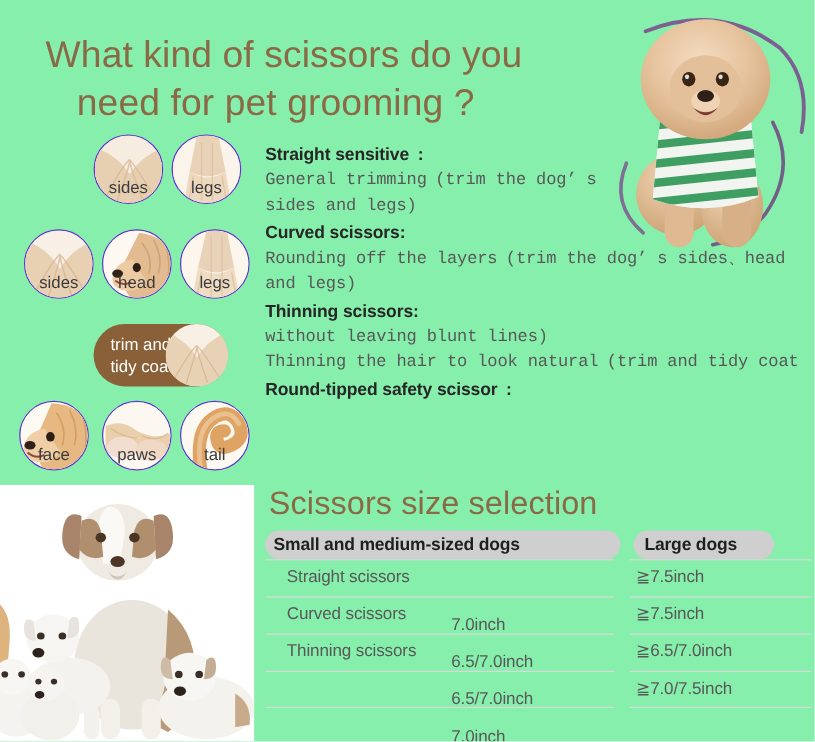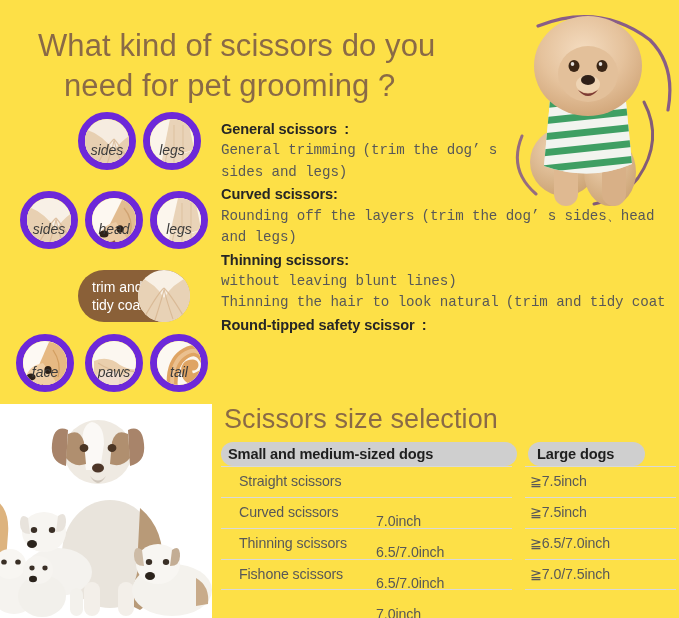--- a/index.html
+++ b/index.html
@@ -9,21 +9,21 @@
     background: #ffffff;
   }
   body {
     font-family: "Liberation Sans", sans-serif;
     -webkit-font-smoothing: antialiased;
   }
   #page {
     position: relative;
     width: 679px;
     height: 618px;
-    background: #fde047;
+    background: #86efac;
     overflow: hidden;
   }
 
   
   .title {
     position: absolute;
     left: 38px;
     top: 26px;
     width: 490px;
     font-size: 31px;
@@ -46,23 +46,22 @@
 
   
   .badges { position: absolute; left: 0; top: 112px; width: 215px; height: 290px; }
   .badge-row { position: absolute; }
   .circle-badge {
     position: absolute;
     width: 58px;
     height: 58px;
     border-radius: 50%;
     overflow: hidden;
-    border: 7px solid #6d28d9;
+    border: 1px solid #6d28d9;
     box-sizing: border-box;
-    font-style: italic;
   }
   .circle-badge .cb-img { position: absolute; inset: 0; }
   .circle-badge .cb-label {
     position: absolute;
     left: 0; right: 0;
     bottom: 6px;
     text-align: center;
     font-size: 14px;
     color: #3b3b3b;
     line-height: 1;
@@ -386,21 +385,21 @@
             <path d="M16 54 q-4 -30 10 -40 q14 -10 22 4 q6 12 -6 18 q-10 5 -12 -4 q-2 -8 6 -8" fill="none" stroke="#dfa463" stroke-width="11" stroke-linecap="round"></path>
             <path d="M16 54 q-4 -30 10 -40 q14 -10 22 4" fill="none" stroke="#eec79a" stroke-width="4" stroke-linecap="round" opacity="0.8"></path>
           </svg>
         </div>
         <div class="cb-label">tail</div>
       </div>
     </div>
   </div>
 
   <div class="desc">
-    <h3>General scissors :</h3>
+    <h3>Straight sensitive :</h3>
     <p>General trimming (trim the dog’ s</p>
     <p>sides and legs)</p>
 
     <h3>Curved scissors:</h3>
     <p>Rounding off the layers (trim the dog’ s sides、head and legs)</p>
 
     <h3>Thinning scissors:</h3>
     <p>without leaving blunt lines)</p>
     <p>Thinning the hair to look natural (trim and tidy coat</p>
 
@@ -504,19 +503,18 @@
       <div class="cell c-name">Thinning scissors</div>
       <div class="cell c-small">6.5/7.0inch</div>
       <div class="cell c-large">≧6.5/7.0inch</div>
     </div>
 
     <div class="trow">
       <div class="rule-a rule-top"></div>
       <div class="rule-b rule-top"></div>
       <div class="rule-a rule-bot"></div>
       <div class="rule-b rule-bot"></div>
-      <div class="cell c-name">Fishone scissors</div>
       <div class="cell c-small">7.0inch</div>
       <div class="cell c-large">≧7.0/7.5inch</div>
     </div>
   </div>
 
 </div>
 
 </body></html>

